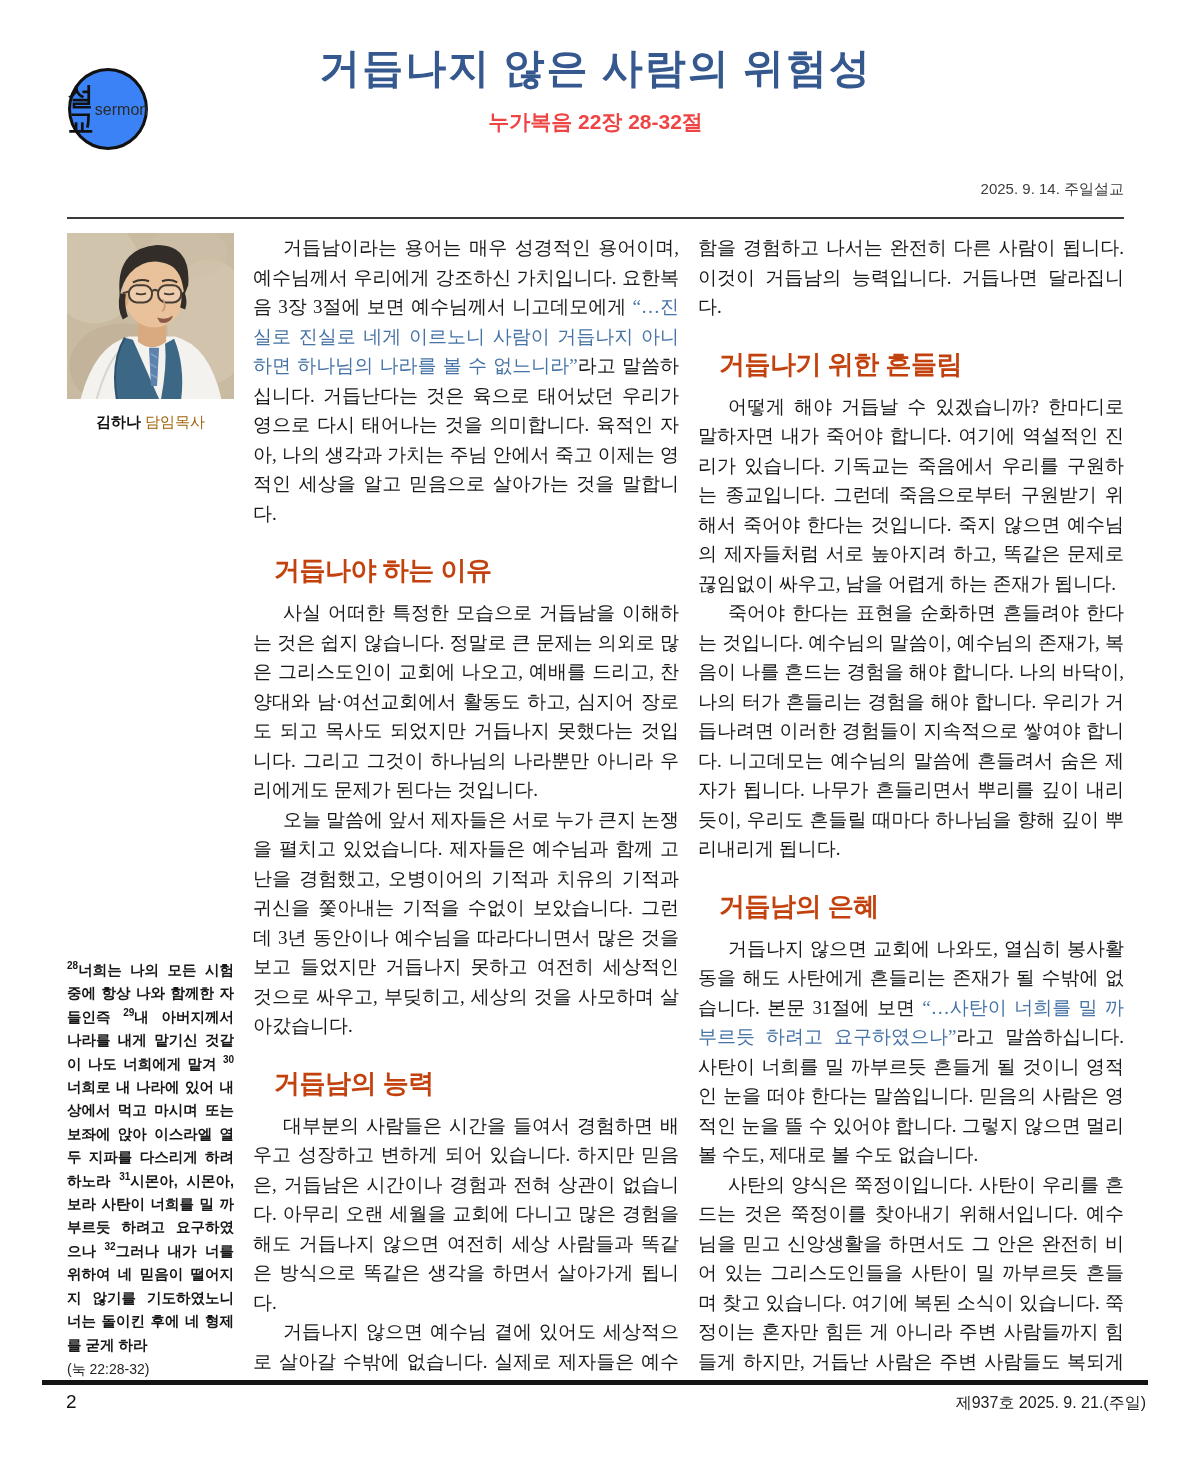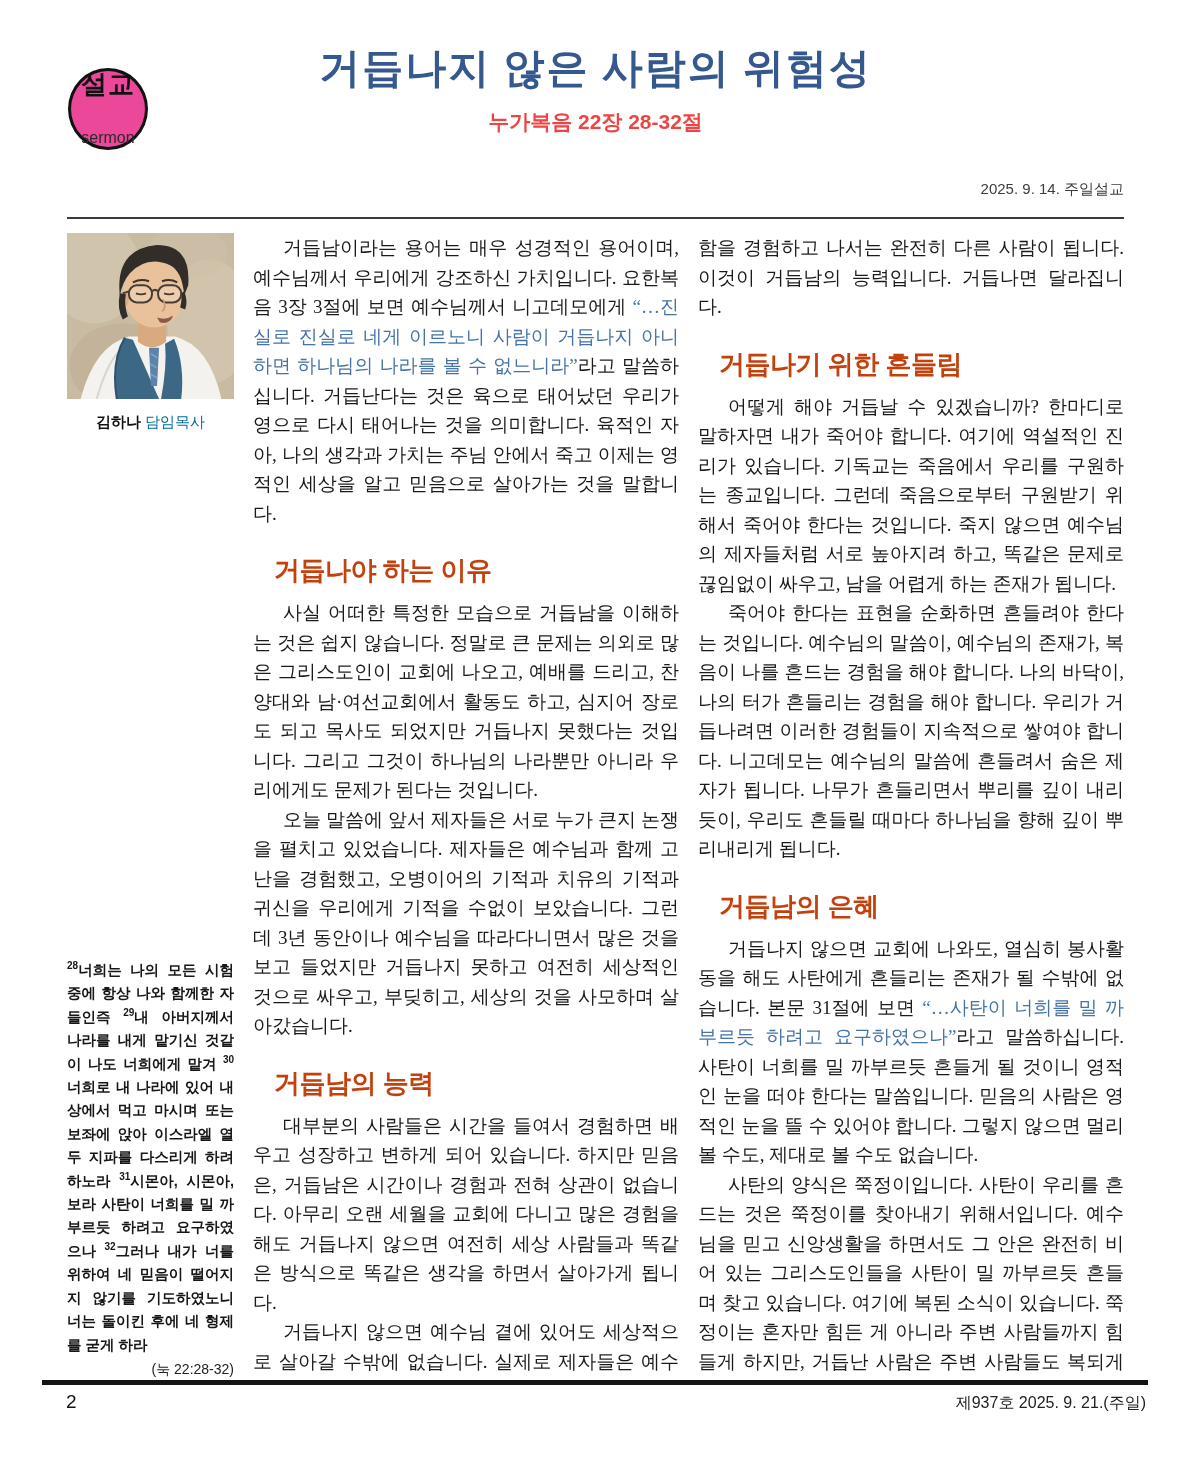--- a/index.html
+++ b/index.html
@@ -14,23 +14,23 @@
     overflow: hidden;
   }
 
   
   .badge {
     position: absolute;
     top: 68px; left: 68px;
     width: 80px; height: 82px;
     border: 3px solid #111;
     border-radius: 50%;
-    display: flex; flex-direction: column;
-    align-items: center; justify-content: space-between;
-    background: #ec4899;
+    display: flex; 
+    align-items: center; justify-content: center;
+    background: #3b82f6;
     font-family: "Liberation Sans", "DejaVu Sans", sans-serif;
   }
   .badge-kr { font-size: 26px; font-weight: bold; color: #111; line-height: 1; letter-spacing: 1px; }
   .badge-en { font-size: 16px; color: #2b2b2b; line-height: 1.15; margin-top: 2px; }
 
   .header-block { padding-top: 46px; text-align: center; }
   .title {
     font-size: 41px;
     font-weight: 600;
     color: #35598F;
@@ -74,33 +74,33 @@
   .sidebar { font-family: "Liberation Sans", "DejaVu Sans", sans-serif; }
   .photo-frame { width: 167px; height: 166px; overflow: hidden; background: #c9baa2; }
   .photo-frame svg { display: block; width: 100%; height: 100%; }
   .photo-caption {
     margin-top: 14px;
     text-align: center;
     font-size: 15px;
     line-height: 1.2;
   }
   .caption-name { font-weight: bold; color: #111; }
-  .caption-role { color: #0369a1; }
+  .caption-role { color: #a16207; }
 
   .scripture {
     margin-top: 528px;
     font-size: 14.5px;
     font-weight: 600;
     line-height: 23.4px;
     color: #161616;
     text-align: justify;
     word-break: break-all;
   }
   .scripture sup { font-size: 10px; line-height: 0; font-weight: 600; }
-  .scripture-ref { text-align: right; font-weight: 400; font-size: 14px; color: #222; margin-top: 1px; }
+  .scripture-ref { text-align: left; font-weight: 400; font-size: 14px; color: #222; margin-top: 1px; }
 
   
   .col { overflow: hidden; }
   .col p {
     font-size: 19px;
     line-height: 29.5px;
     text-align: justify;
     word-break: break-all;
     color: #1a1a1a;
   }
@@ -206,21 +206,21 @@
         <p><sup>28</sup><span>너희는 나의 모든 시험 중에 항상 나와 함께한 자들인즉 </span><sup>29</sup><span>내 아버지께서 나라를 내게 맡기신 것같이 나도 너희에게 맡겨 </span><sup>30</sup><span>너희로 내 나라에 있어 내 상에서 먹고 마시며 또는 보좌에 앉아 이스라엘 열두 지파를 다스리게 하려 하노라 </span><sup>31</sup><span>시몬아, 시몬아, 보라 사탄이 너희를 밀 까부르듯 하려고 요구하였으나 </span><sup>32</sup><span>그러나 내가 너를 위하여 네 믿음이 떨어지지 않기를 기도하였노니 너는 돌이킨 후에 네 형제를 굳게 하라</span></p>
         <div class="scripture-ref">(눅 22:28-32)</div>
       </div>
 
     </aside>
 
     <div class="col">
       <p class="indent"><span>거듭남이라는 용어는 매우 성경적인 용어이며, 예수님께서 우리에게 강조하신 가치입니다. 요한복음 3장 3절에 보면 예수님께서 니고데모에게 </span><span class="quote">“…진실로 진실로 네게 이르노니 사람이 거듭나지 아니하면 하나님의 나라를 볼 수 없느니라”</span><span>라고 말씀하십니다. 거듭난다는 것은 육으로 태어났던 우리가 영으로 다시 태어나는 것을 의미합니다. 육적인 자아, 나의 생각과 가치는 주님 안에서 죽고 이제는 영적인 세상을 알고 믿음으로 살아가는 것을 말합니다.</span></p>
       <h2>거듭나야 하는 이유</h2>
       <p class="indent">사실 어떠한 특정한 모습으로 거듭남을 이해하는 것은 쉽지 않습니다. 정말로 큰 문제는 의외로 많은 그리스도인이 교회에 나오고, 예배를 드리고, 찬양대와 남·여선교회에서 활동도 하고, 심지어 장로도 되고 목사도 되었지만 거듭나지 못했다는 것입니다. 그리고 그것이 하나님의 나라뿐만 아니라 우리에게도 문제가 된다는 것입니다.</p>
-      <p class="indent">오늘 말씀에 앞서 제자들은 서로 누가 큰지 논쟁을 펼치고 있었습니다. 제자들은 예수님과 함께 고난을 경험했고, 오병이어의 기적과 치유의 기적과 귀신을 우리에게 기적을 수없이 보았습니다. 그런데 3년 동안이나 예수님을 따라다니면서 많은 것을 보고 들었지만 거듭나지 못하고 여전히 세상적인 것으로 싸우고, 부딪히고, 세상의 것을 사모하며 살아갔습니다.</p>
+      <p class="indent">오늘 말씀에 앞서 제자들은 서로 누가 큰지 논쟁을 펼치고 있었습니다. 제자들은 예수님과 함께 고난을 경험했고, 오병이어의 기적과 치유의 기적과 귀신을 쫓아내는 기적을 수없이 보았습니다. 그런데 3년 동안이나 예수님을 따라다니면서 많은 것을 보고 들었지만 거듭나지 못하고 여전히 세상적인 것으로 싸우고, 부딪히고, 세상의 것을 사모하며 살아갔습니다.</p>
       <h2>거듭남의 능력</h2>
       <p class="indent">대부분의 사람들은 시간을 들여서 경험하면 배우고 성장하고 변하게 되어 있습니다. 하지만 믿음은, 거듭남은 시간이나 경험과 전혀 상관이 없습니다. 아무리 오랜 세월을 교회에 다니고 많은 경험을 해도 거듭나지 않으면 여전히 세상 사람들과 똑같은 방식으로 똑같은 생각을 하면서 살아가게 됩니다.</p>
       <p class="indent">거듭나지 않으면 예수님 곁에 있어도 세상적으로 살아갈 수밖에 없습니다. 실제로 제자들은 예수님이 십자가에 달리시기 전까지도 좌충우돌합니다. 베드로는 말고의 귀를 베고, 예수님을 세 번이나 부인합니다. 그런데 이런 제자들이 예수님의 부활을 경험하고 성령 충만</p>
     </div>
 
     <div class="col">
       <p>함을 경험하고 나서는 완전히 다른 사람이 됩니다. 이것이 거듭남의 능력입니다. 거듭나면 달라집니다.</p>
       <h2>거듭나기 위한 흔들림</h2>
       <p class="indent">어떻게 해야 거듭날 수 있겠습니까? 한마디로 말하자면 내가 죽어야 합니다. 여기에 역설적인 진리가 있습니다. 기독교는 죽음에서 우리를 구원하는 종교입니다. 그런데 죽음으로부터 구원받기 위해서 죽어야 한다는 것입니다. 죽지 않으면 예수님의 제자들처럼 서로 높아지려 하고, 똑같은 문제로 끊임없이 싸우고, 남을 어렵게 하는 존재가 됩니다.</p>
       <p class="indent">죽어야 한다는 표현을 순화하면 흔들려야 한다는 것입니다. 예수님의 말씀이, 예수님의 존재가, 복음이 나를 흔드는 경험을 해야 합니다. 나의 바닥이, 나의 터가 흔들리는 경험을 해야 합니다. 우리가 거듭나려면 이러한 경험들이 지속적으로 쌓여야 합니다. 니고데모는 예수님의 말씀에 흔들려서 숨은 제자가 됩니다. 나무가 흔들리면서 뿌리를 깊이 내리듯이, 우리도 흔들릴 때마다 하나님을 향해 깊이 뿌리내리게 됩니다.</p>

